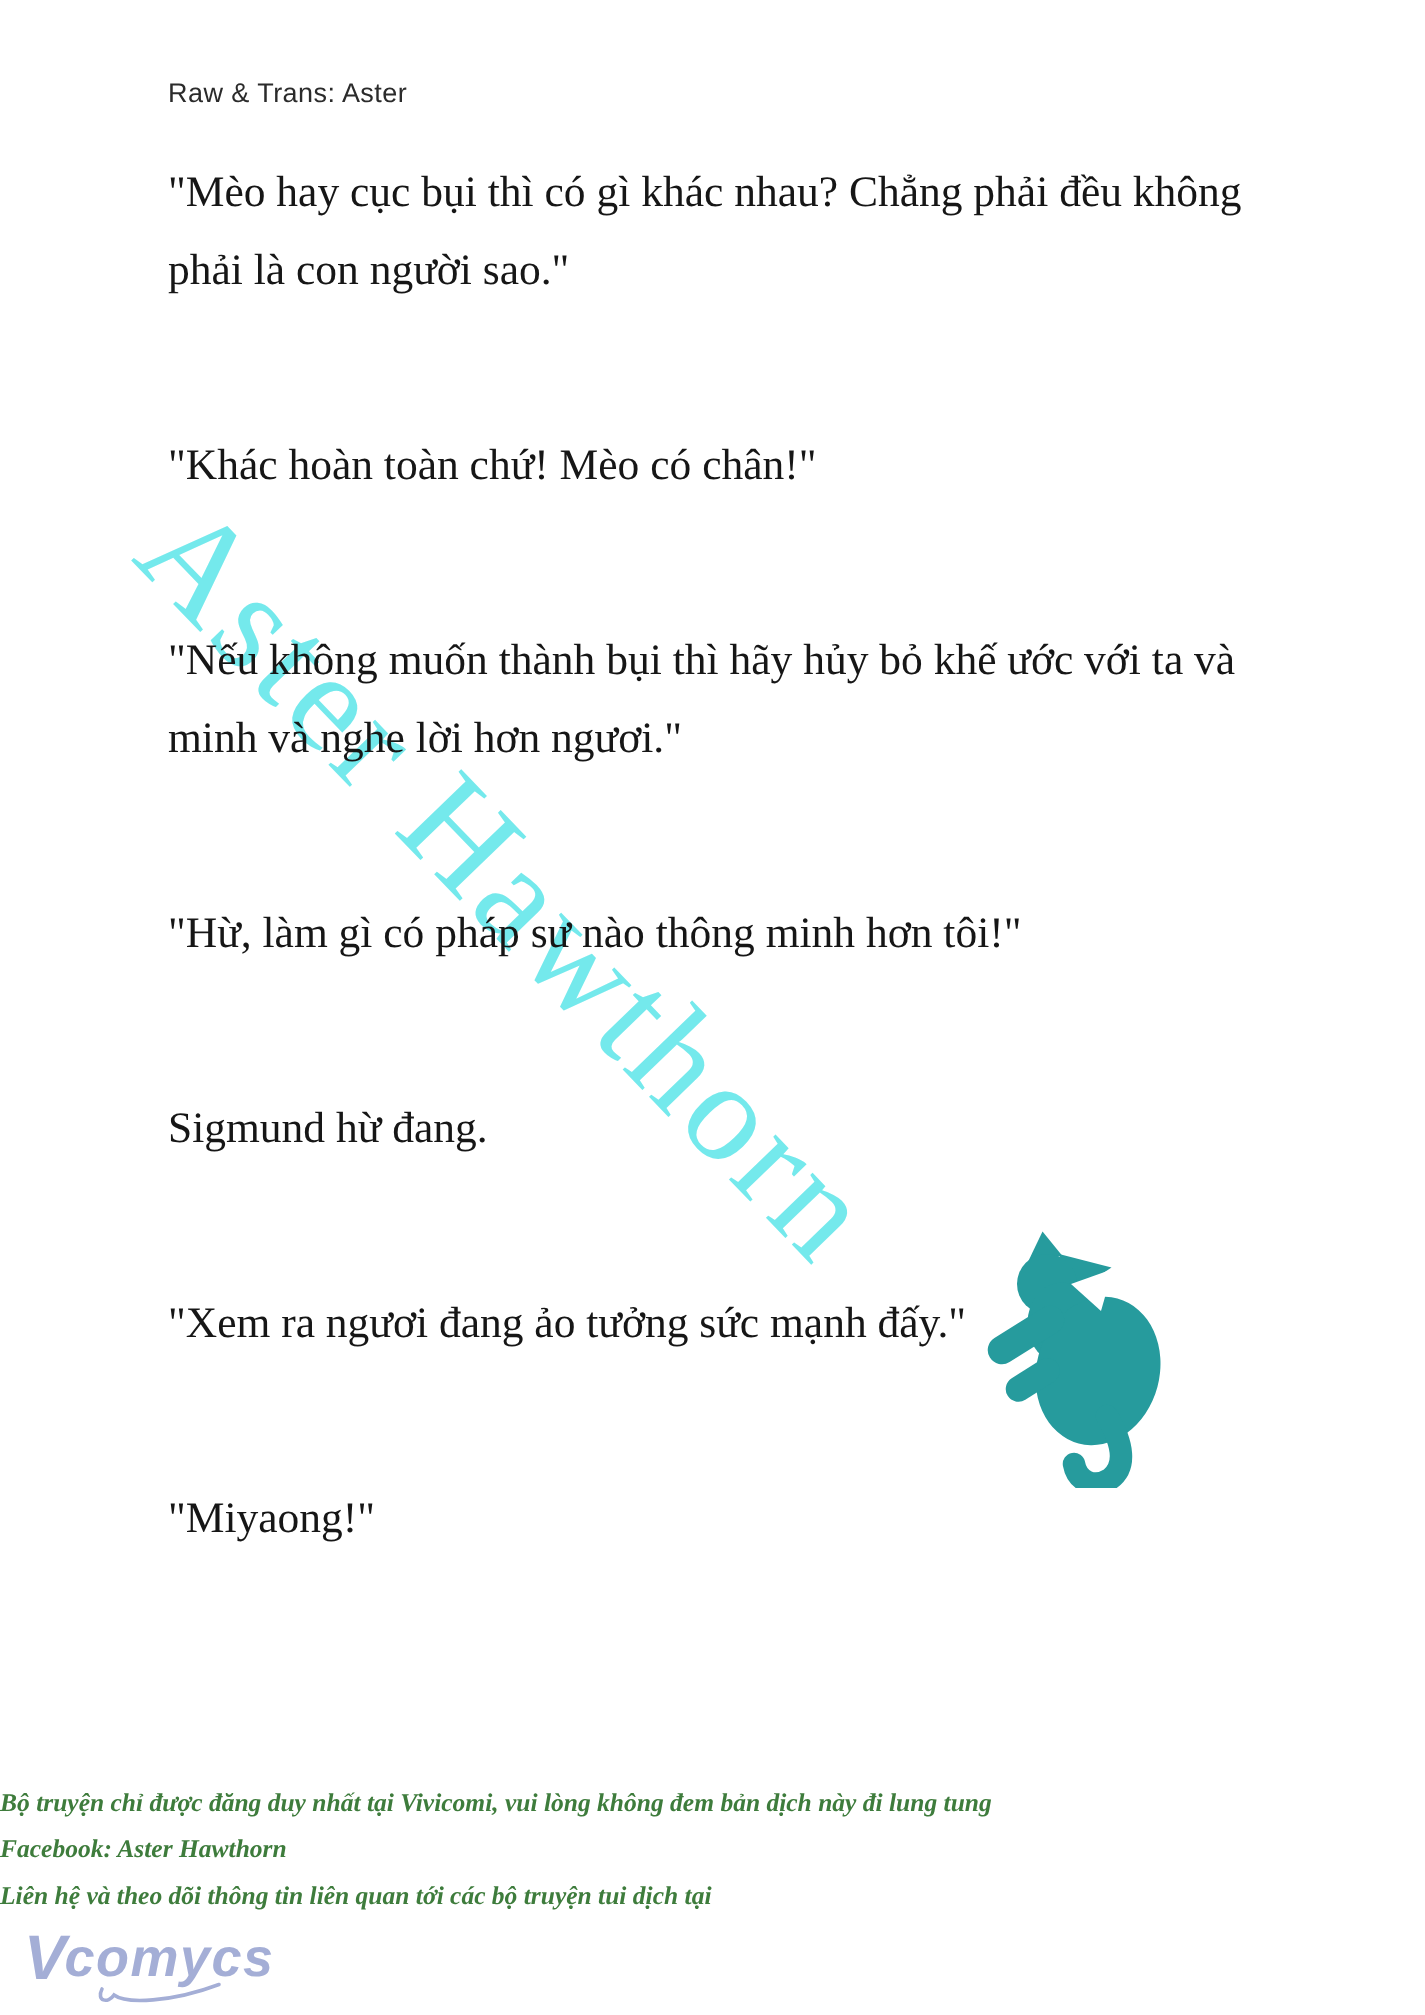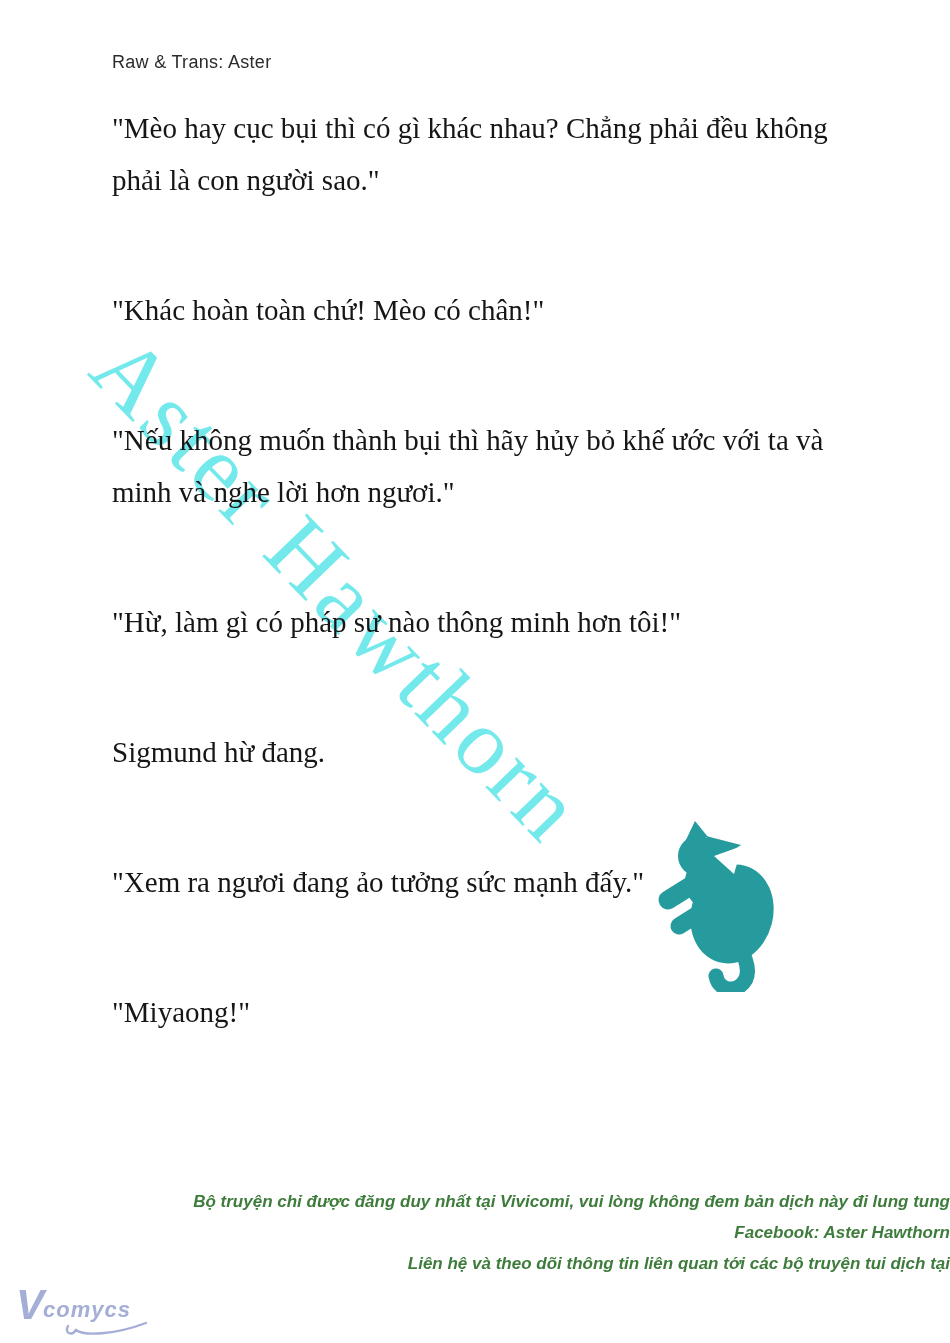--- a/index.html
+++ b/index.html
@@ -63,22 +63,22 @@
     width: 130px;
     height: 172px;
     color: var(--cat, #269b9d);
     z-index: 2;
   }
   .footer {
     position: absolute;
     left: 0;
     right: 0;
     top: 1186px;
-    text-align: right;
-    font-family: Liberation Sans, sans-serif;
+    text-align: left;
+    font-family: Liberation Serif, serif;
     font-style: italic;
     font-weight: bold;
     font-size: 17px;
     line-height: 31px;
     color: var(--footer_green, #3e7c3c);
     z-index: 3;
   }
   .footer .f-line { display: block; }
   .logo {
     position: absolute;
@@ -90,21 +90,21 @@
     color: var(--logo_blue, #a4aed6);
     z-index: 3;
     line-height: 1;
   }
   .logo .logo-v {
     font-size: 42px;
     letter-spacing: -1px;
     vertical-align: -2px;
   }
   .logo .logo-rest {
-    font-size: 22px;
+    font-size: 36px;
     letter-spacing: 1px;
   }
   .logo .swoosh {
     position: absolute;
     left: 38px;
     top: 36px;
     width: 96px;
     height: 18px;
     color: var(--logo_blue, #a4aed6);
   }

